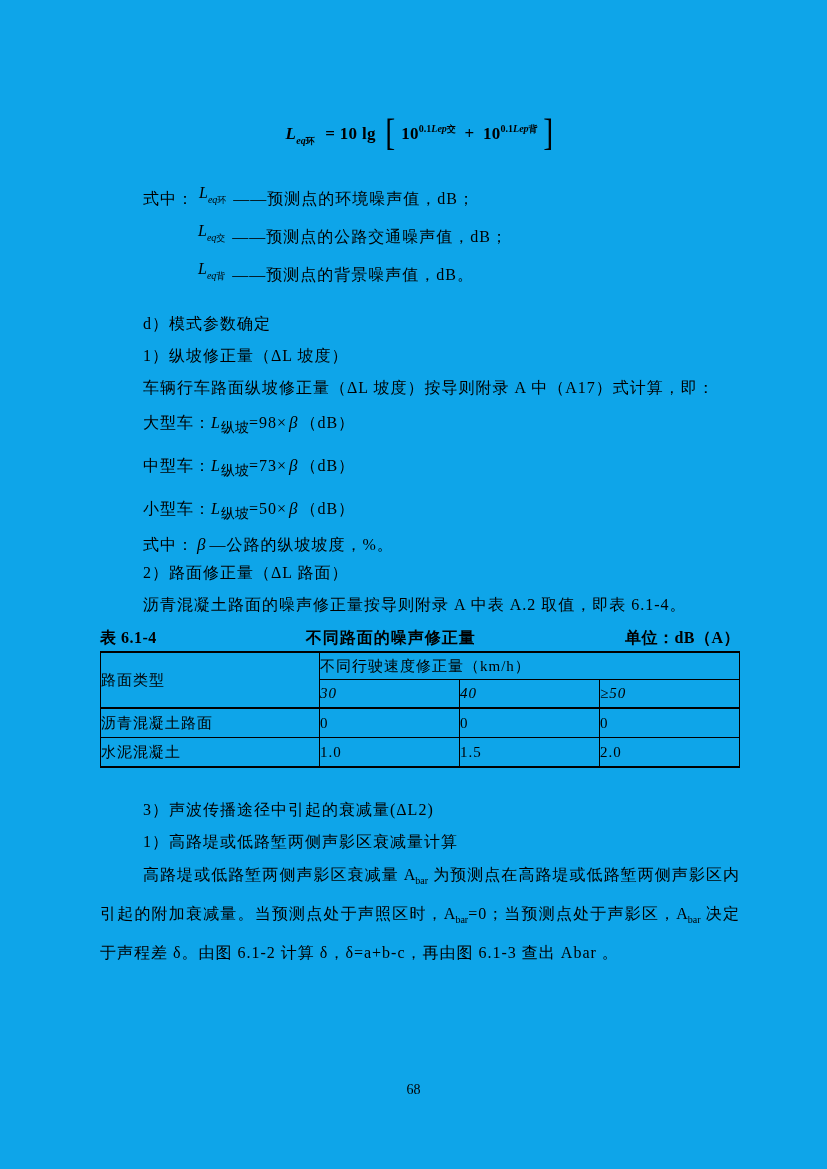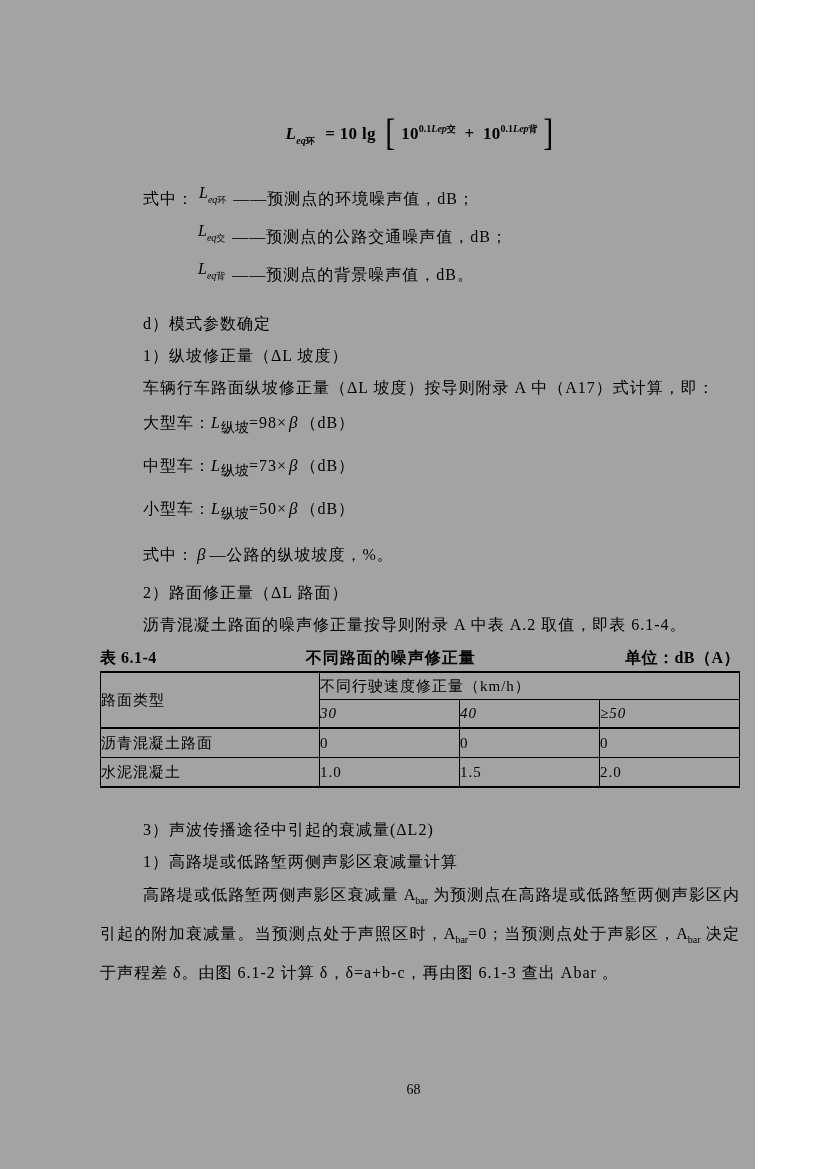--- a/index.html
+++ b/index.html
@@ -1,21 +1,21 @@
 <!DOCTYPE html>
 <html><head>
 <meta charset="utf-8">
 <style>
   html,body { margin:0; padding:0; background:#ffffff; }
   body {
     width:827px; height:1169px;
     font-family:"Liberation Serif","DejaVu Serif",serif;
     color:#000;
   }
-  .page { position:relative; width:755px; height:1169px; overflow:hidden; background:#a3a3a3; }
+  .page { position:relative; width:827px; height:1169px; overflow:hidden; background:#0ea5e9; }
   .content { position:absolute; left:100px; top:0; width:640px; }
 
   
   .formula {
     margin-top:106px; height:46px;
     text-align:center; font-size:17px; font-weight:600;
     letter-spacing:0.3px; white-space:nowrap;
     line-height:46px;
   }
   .it { font-style:italic; }
@@ -34,21 +34,21 @@
   .where { margin-top:28px; font-size:16px; letter-spacing:1px; }
   .where-line { height:38px; line-height:38px; padding-left:43px; white-space:nowrap; }
   .where-line.cont { padding-left:98px; }
   .sym-raise { position:relative; top:-6px; display:inline-block; font-size:16px; letter-spacing:0; margin-right:2px; }
 
   
   .line { line-height:32px; font-size:16px; letter-spacing:1px; text-indent:43px; white-space:nowrap; }
   .vf { line-height:38px; font-size:16px; letter-spacing:1px; padding-left:43px; white-space:nowrap; }
   .vf .lsub { font-size:14px; vertical-align:-4px; letter-spacing:0; }
   .vf .beta { font-style:italic; font-size:17px; margin:0 2px; }
-  .beta-note { line-height:44px; }
+  .beta-note { line-height:24px; }
   .beta-note .beta { font-style:italic; font-size:17px; margin:0 3px; }
 
   
   .tbl-caption {
     margin-top:4px; height:26px; line-height:26px;
     display:flex; align-items:center;
     font-weight:bold; font-size:16px;gap:36px;
   }
   .tbl-caption .cap-label { flex:0 0 auto; letter-spacing:0.5px; }
   .tbl-caption .cap-title { flex:1 1 auto; text-align:center; letter-spacing:1px; }

